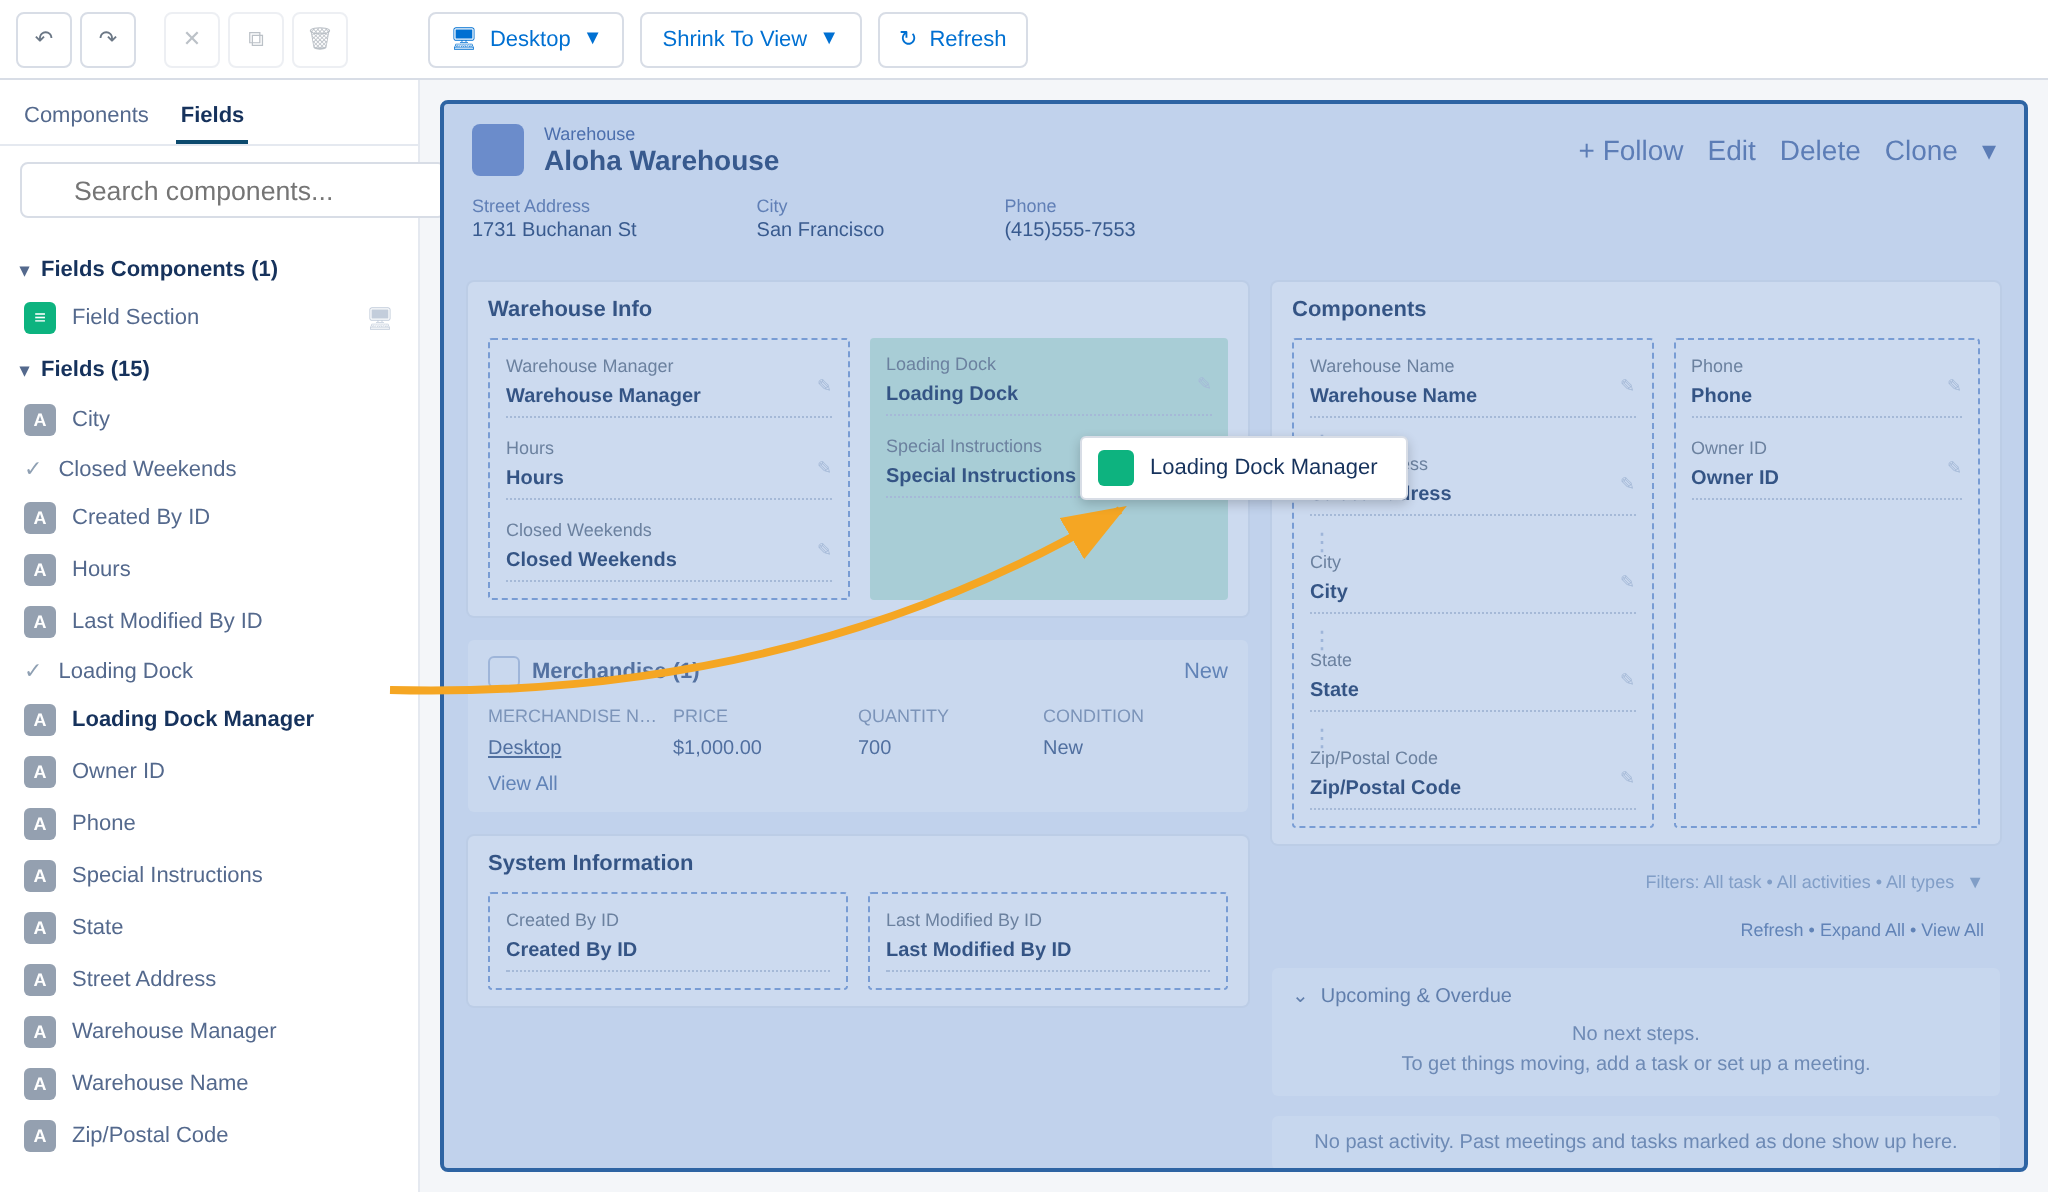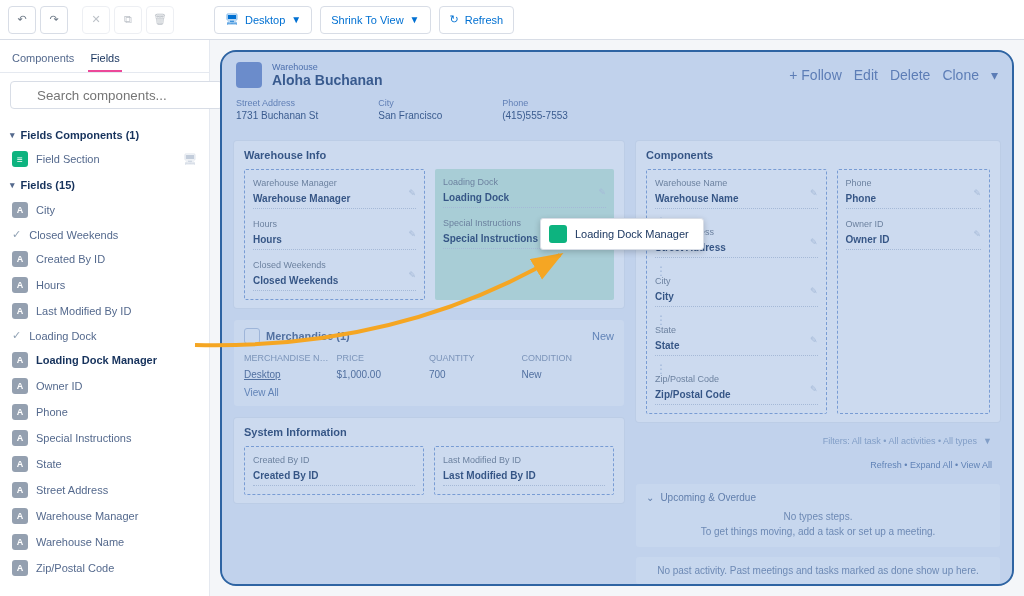--- a/index.html
+++ b/index.html
@@ -15,39 +15,39 @@
   .refresh-btn { height: 28px; border: 1px solid #d8dde6; border-radius: 4px; display:flex; align-items:center; gap:6px; padding:0 10px; color:#0070d2; cursor:pointer; }
 
   
   .main { display:flex; height: 556px; }
   .sidebar { width: 210px; flex:none; border-right:1px solid #e5e9f0; display:flex; flex-direction:column; }
   .canvas { flex:1; background:#f4f6f9; padding:10px; overflow:hidden; }
 
   
   .side-tabs { display:flex; padding:6px 10px 0; gap:12px; border-bottom:1px solid #e5e9f0; }
   .side-tab { padding:6px 2px; color:#54698d; cursor:pointer; }
-  .side-tab.active { color:#16325c; font-weight:400; border-bottom:2px solid #ec4899; }
+  .side-tab.active { color:#16325c; font-weight:700; border-bottom:2px solid #0c4a6e; }
   .search-row { display:flex; gap:17px; padding:8px 10px; align-items:center; }
   .search-input { flex:1; height:28px; border:1px solid #d8dde6; border-radius:4px; padding:0 8px 0 26px; position:relative; color:#999; }
   .search-wrap { position:relative; flex:1; }
   .search-wrap .sicon { position:absolute; left:8px; top:50%; transform:translateY(-50%); color:#9aa5b1; }
   .gear { width:28px; height:28px; display:flex; align-items:center; justify-content:center; color:#9aa5b1; cursor:pointer; }
   .side-body { padding:4px 10px 10px; overflow:auto; }
   .sect-head { display:flex; align-items:center; gap:6px; color:#16325c; font-weight:600; padding:8px 0 6px; cursor:pointer; }
   .sect-head .chv { font-size:9px; color:#54698d; }
   .palette-row { display:flex; align-items:center; gap:8px; padding:5px 2px; color:#54698d; border-radius:3px; cursor:grab; }
   .badge { width:16px; height:16px; border-radius:3px; display:flex; align-items:center; justify-content:center; font-size:9px; font-weight:700; color:#fff; }
   .badge.A { background:#94a0b0; }
   .badge.hl { background:#0db37f; font-size:10px; }
   .palette-row .check { font-size:11px; color:#8fa0b3; }
   .palette-row.highlight { color:#16325c; font-weight:600; }
   .section-item { display:flex; align-items:center; justify-content:space-between; padding:4px 2px; color:#54698d; }
 
   
-  .preview { position:relative; width:100%; height:100%; border:2px solid #2e64a3; border-radius:16px; background:#eef3fa; overflow:hidden; }
+  .preview { position:relative; width:100%; height:100%; border:2px solid #2e64a3; border-radius:4px; background:#eef3fa; overflow:hidden; }
   .preview-overlay { position:absolute; inset:0; background:rgba(109,150,210,0.35); pointer-events:none; z-index:8; }
   .record-header { padding:10px 14px 12px; color:#1d3b6b; }
   .rh-top { display:flex; align-items:center; gap:10px; justify-content:space-between; }
   .rh-left { display:flex; align-items:center; gap:10px; }
   .rh-icon { width:26px; height:26px; border-radius:4px; background:#6b88c8; }
   .rh-name small { display:block; font-size:9px; color:#3a5a9a; }
   .rh-actions { display:flex; gap:12px; font-size:14px; }
   .rh-action { color:#3a5a9a; opacity:.85; cursor:pointer; }
   .rh-fields { display:flex; gap:60px; margin-top:10px; font-size:10px; }
   .rh-field small { display:block; color:#5a74a8; font-size:9px; margin-bottom:2px; }
@@ -221,21 +221,21 @@
   <div class="canvas">
     <div class="preview">
       <div class="preview-overlay"></div>
 
       <div class="record-header">
         <div class="rh-top">
           <div class="rh-left">
             <div class="rh-icon"></div>
             <div class="rh-name">
               <small>Warehouse</small>
-              <div style="font-size:14px;font-weight:600;">Aloha Buchanan</div>
+              <div style="font-size:14px;font-weight:600;">Aloha Warehouse</div>
             </div>
           </div>
           <div class="rh-actions">
             <span class="rh-action">+  Follow</span>
             <span class="rh-action">Edit</span>
             <span class="rh-action">Delete</span>
             <span class="rh-action">Clone</span>
             <span class="rh-action">▾</span>
           </div>
         </div>
@@ -386,21 +386,21 @@
             <span>▼</span>
           </div>
           <div style="text-align:right;color:#5b7aa9;font-size:9px;padding:0 8px 4px;">Refresh • Expand All • View All</div>
 
           <div class="empty-state">
             <div class="hd">
                 <span>⌄</span>
                 <span>Upcoming &amp; Overdue</span>
               </div>
             <div class="center">
-              <div>No types steps.</div>
+              <div>No next steps.</div>
               <div>To get things moving, add a task or set up a meeting.</div>
             </div>
           </div>
           <div class="empty-state" style="text-align:center;">No past activity. Past meetings and tasks marked as done show up here.</div>
         </div>
       </div>
     </div>
   </div>
 </div>
 

